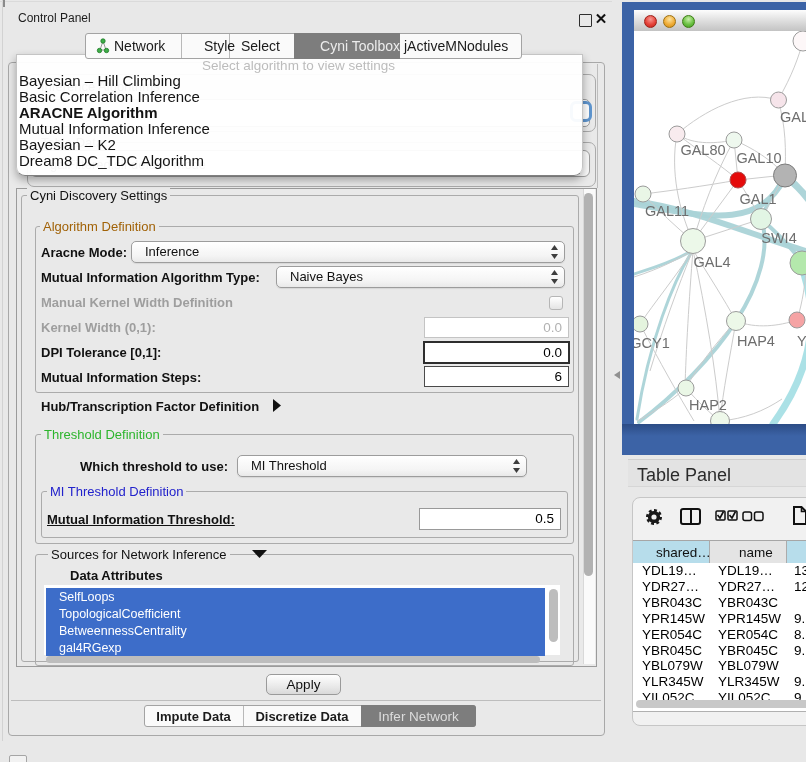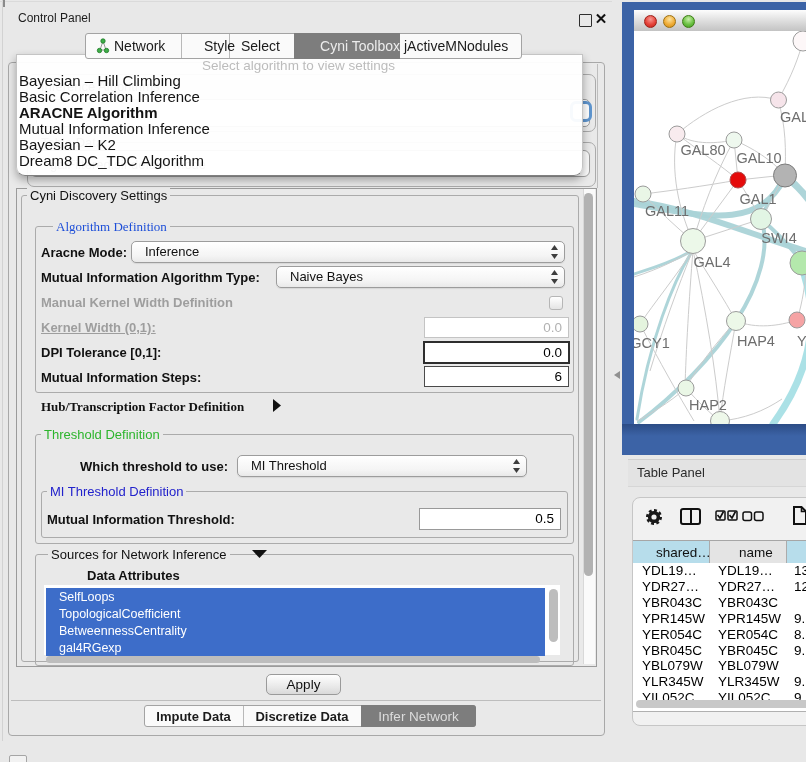--- a/index.html
+++ b/index.html
@@ -58,81 +58,81 @@
 <div class="ab" style="left:114px;top:38px;font-size:14px;color:#1b1b1b;z-index:14;">Network</div>
 <div class="ab" style="left:204px;top:38px;font-size:14px;color:#1b1b1b;z-index:14;">Style</div>
 <div class="ab" style="left:241px;top:38px;font-size:14px;color:#1b1b1b;z-index:14;">Select</div>
 <div class="ab" style="left:294px;top:38px;width:106px;text-align:right;font-size:14px;color:#ececec;z-index:14;">Cyni Toolbox</div>
 <div class="ab" style="left:404px;top:38px;font-size:14px;color:#1b1b1b;z-index:14;">jActiveMNodules</div>
 
 <div class="grp" style="left:21px;top:195px;width:556px;height:465px;z-index:2;"></div>
 <div class="gtitle" style="left:27px;top:188px;color:#111;">Cyni Discovery Settings</div>
 
 <div class="grp" style="left:35px;top:226px;width:537px;height:165px;z-index:3;"></div>
-<div class="gtitle" style="left:53px;top:219px;color:#1d4ed8;font-family:Liberation Serif, serif;">Algorithm Definition</div>
+<div class="gtitle" style="left:40px;top:219px;color:#a16207;">Algorithm Definition</div>
 
 <div class="lbl b" style="left:41px;top:245px;z-index:3;">Aracne Mode:</div>
 <div class="combo" style="left:131px;top:241px;width:432px;height:20px;z-index:3;">
  <div class="ct" style="line-height:20px;">Inference</div>
  <svg class="updn" style="right:5px;top:3px;" width="9" height="14" viewBox="0 0 9 14">
       <path d="M4.5 0 L8 5 L1 5 Z" fill="#3d3d3d"></path>
       <path d="M4.5 14 L8 9 L1 9 Z" fill="#3d3d3d"></path>
     </svg>
 </div>
 <div class="lbl b" style="left:41px;top:270px;z-index:3;">Mutual Information Algorithm Type:</div>
 <div class="combo" style="left:276px;top:266px;width:287px;height:20px;z-index:3;">
  <div class="ct" style="line-height:20px;">Naive Bayes</div>
  <svg class="updn" style="right:5px;top:3px;" width="9" height="14" viewBox="0 0 9 14">
       <path d="M4.5 0 L8 5 L1 5 Z" fill="#3d3d3d"></path>
       <path d="M4.5 14 L8 9 L1 9 Z" fill="#3d3d3d"></path>
     </svg>
 </div>
 <div class="lbl b gray" style="left:41px;top:295px;z-index:3;">Manual Kernel Width Definition</div>
 <div class="ab" style="left:549px;top:296px;width:12px;height:12px;border:1px solid #b6b6b6;border-radius:3px;background:linear-gradient(#ffffff,#e4e4e4);z-index:3;"></div>
-<div class="lbl b gray" style="left:41px;top:320px;z-index:3;text-decoration:underline;">Kernel Width (0,1):</div>
+<div class="lbl b gray" style="left:41px;top:320px;z-index:3;">Kernel Width (0,1):</div>
 <div class="field" style="left:424px;top:317px;width:143px;height:19px;border:1px solid #c4c4c4;z-index:3;">
     <span class="fin" style="color:#b2b2b2;line-height:19px;">0.0</span>
   </div>
 <div class="lbl b" style="left:41px;top:345px;z-index:3;">DPI Tolerance [0,1]:</div>
 <div class="field" style="left:423px;top:341px;width:143px;height:19px;border:2px solid #2e2e2e;z-index:3;">
     <span class="fin" style="color:#000;line-height:19px;">0.0</span>
   </div>
 <div class="lbl b" style="left:41px;top:370px;z-index:3;">Mutual Information Steps:</div>
 <div class="field" style="left:424px;top:366px;width:143px;height:19px;border:1.5px solid #4a4a4a;z-index:3;">
     <span class="fin" style="color:#000;line-height:19px;">6</span>
   </div>
 
-<div class="lbl b" style="left:41px;top:399px;z-index:3;font-family:Liberation Serif, serif;">Hub/Transcription Factor Definition</div>
+<div class="lbl b" style="left:41px;top:399px;z-index:3;">Hub/Transcription Factor Definition</div>
 <svg class="ab" style="left:272px;top:399px;z-index:3;" width="10" height="13" viewBox="0 0 10 13">
     <path d="M1 0 L9 6.5 L1 13 Z" fill="#111"></path>
   </svg>
 
 <div class="grp" style="left:35px;top:434px;width:537px;height:108px;z-index:3;"></div>
 <div class="gtitle" style="left:41px;top:427px;color:#2db52d;">Threshold Definition</div>
 <div class="lbl b" style="left:80px;top:459px;z-index:3;">Which threshold to use:</div>
 <div class="combo" style="left:237px;top:455px;width:288px;height:20px;z-index:3;">
  <div class="ct" style="line-height:20px;">MI Threshold</div>
  <svg class="updn" style="right:5px;top:3px;" width="9" height="14" viewBox="0 0 9 14">
       <path d="M4.5 0 L8 5 L1 5 Z" fill="#3d3d3d"></path>
       <path d="M4.5 14 L8 9 L1 9 Z" fill="#3d3d3d"></path>
     </svg>
 </div>
 <div class="grp" style="left:41px;top:491px;width:525px;height:45px;z-index:3;"></div>
 <div class="gtitle" style="left:47px;top:484px;color:#2222cc;">MI Threshold Definition</div>
-<div class="lbl b" style="left:47px;top:512px;z-index:3;">Mutual Information Threshold:</div>
+<div class="lbl b" style="left:47px;top:512px;z-index:3;text-decoration:underline;">Mutual Information Threshold:</div>
 <div class="field" style="left:419px;top:508px;width:140px;height:20px;border:1px solid #999;z-index:3;">
     <span class="fin" style="color:#000;line-height:20px;">0.5</span>
   </div>
 
 <div class="grp" style="left:35px;top:554px;width:537px;height:110px;z-index:3;"></div>
 <div class="gtitle" style="left:48px;top:547px;color:#111;">Sources for Network Inference</div>
 <svg class="ab" style="left:252px;top:549px;z-index:4;" width="15" height="10" viewBox="0 0 15 10">
     <path d="M0 1 L15 1 L7.5 9 Z" fill="#111"></path>
   </svg>
-<div class="lbl b" style="left:44px;top:568px;z-index:3;padding-left:43px;">Data Attributes</div>
+<div class="lbl b" style="left:27px;top:568px;z-index:3;padding-left:43px;">Data Attributes</div>
 <div class="ab" style="left:44px;top:585px;width:516px;height:70px;background:#fff;z-index:3;"></div>
 <div class="ab" style="left:46px;top:588px;width:499px;height:68px;background:#3d6dc9;z-index:4;"></div>
 <div class="ab" style="left:59px;top:589px;font-size:12.5px;color:#fff;line-height:17px;z-index:5;white-space:nowrap;">SelfLoops<br>TopologicalCoefficient<br>BetweennessCentrality<br>gal4RGexp</div>
 <div class="ab" style="left:549px;top:589px;width:9px;height:53px;background:#bdbdbd;border-radius:5px;z-index:5;"></div>
 <div class="ab" style="left:46px;top:656px;width:494px;height:7px;background:#bdbdbd;border-radius:4px;z-index:5;"></div>
 
 <div class="ab" style="left:266px;top:674px;width:73px;height:19px;border:1px solid #9a9a9a;border-radius:5px;background:linear-gradient(#fefefe,#e9e9e9 60%,#d9d9d9);text-align:center;font-size:13.5px;line-height:19px;color:#111;z-index:3;">Apply</div>
 
 <div class="ab" style="left:11px;top:700px;width:590px;height:1px;background:#bdbdbd;"></div>
 
@@ -226,21 +226,21 @@
  <text x="163" y="315">Y</text>
  <text x="74" y="379" text-anchor="middle">HAP2</text>
 </g>
 </svg>
 </div>
 <svg class="ab" style="left:614px;top:371px;" width="6" height="8" viewBox="0 0 6 8">
     <path d="M6 0 L0 4 L6 8 Z" fill="#909090"></path>
   </svg>
 
 <div class="ab" style="left:628px;top:459px;width:178px;height:26px;background:#e3e3e3;border-top:1px solid #cfcfcf;border-bottom:1px solid #d6d6d6;"></div>
-<div class="ab" style="left:637px;top:465px;font-size:13px;color:#2b2b2b;">Table Panel</div>
+<div class="ab" style="left:637px;top:465px;font-size:18px;color:#2b2b2b;">Table Panel</div>
 
 <div class="ab" style="left:632px;top:497px;width:180px;height:227px;background:#f1f1f1;border:1px solid #c6c6c6;border-radius:8px 0 0 8px;"></div>
 <svg class="ab" style="left:646px;top:509px;" width="16" height="16" viewBox="0 0 16 16">
     <path fill="#1a1a1a" fill-rule="evenodd" d="M16.00 8.00 A8 8 0 0 1 15.27 11.35 L13.54 10.55 A6.1 6.1 0 0 1 12.31 12.31 L13.66 13.66 A8 8 0 0 1 10.77 15.51 L10.11 13.72 A6.1 6.1 0 0 1 8.00 14.10 L8.00 16.00 A8 8 0 0 1 4.65 15.27 L5.45 13.54 A6.1 6.1 0 0 1 3.69 12.31 L2.34 13.66 A8 8 0 0 1 0.49 10.77 L2.28 10.11 A6.1 6.1 0 0 1 1.90 8.00 L0.00 8.00 A8 8 0 0 1 0.73 4.65 L2.46 5.45 A6.1 6.1 0 0 1 3.69 3.69 L2.34 2.34 A8 8 0 0 1 5.23 0.49 L5.89 2.28 A6.1 6.1 0 0 1 8.00 1.90 L8.00 0.00 A8 8 0 0 1 11.35 0.73 L10.55 2.46 A6.1 6.1 0 0 1 12.31 3.69 L13.66 2.34 A8 8 0 0 1 15.51 5.23 L13.72 5.89 A6.1 6.1 0 0 1 14.10 8.00 Z M10.6 8 A2.6 2.6 0 1 0 5.4 8 A2.6 2.6 0 1 0 10.6 8 Z"></path>
   </svg>
 <div class="ab" style="left:680px;top:508px;width:17px;height:13px;border:2.4px solid #111;border-radius:3px;"></div>
 <div class="ab" style="left:689.5px;top:509.5px;width:2.4px;height:14.5px;background:#111;"></div>
 <svg class="ab" style="left:715px;top:510px;" width="24" height="12" viewBox="0 0 24 12">
     <g fill="none" stroke="#111" stroke-width="1.5">
       <rect x="1" y="1" width="9" height="9" rx="1"></rect>

